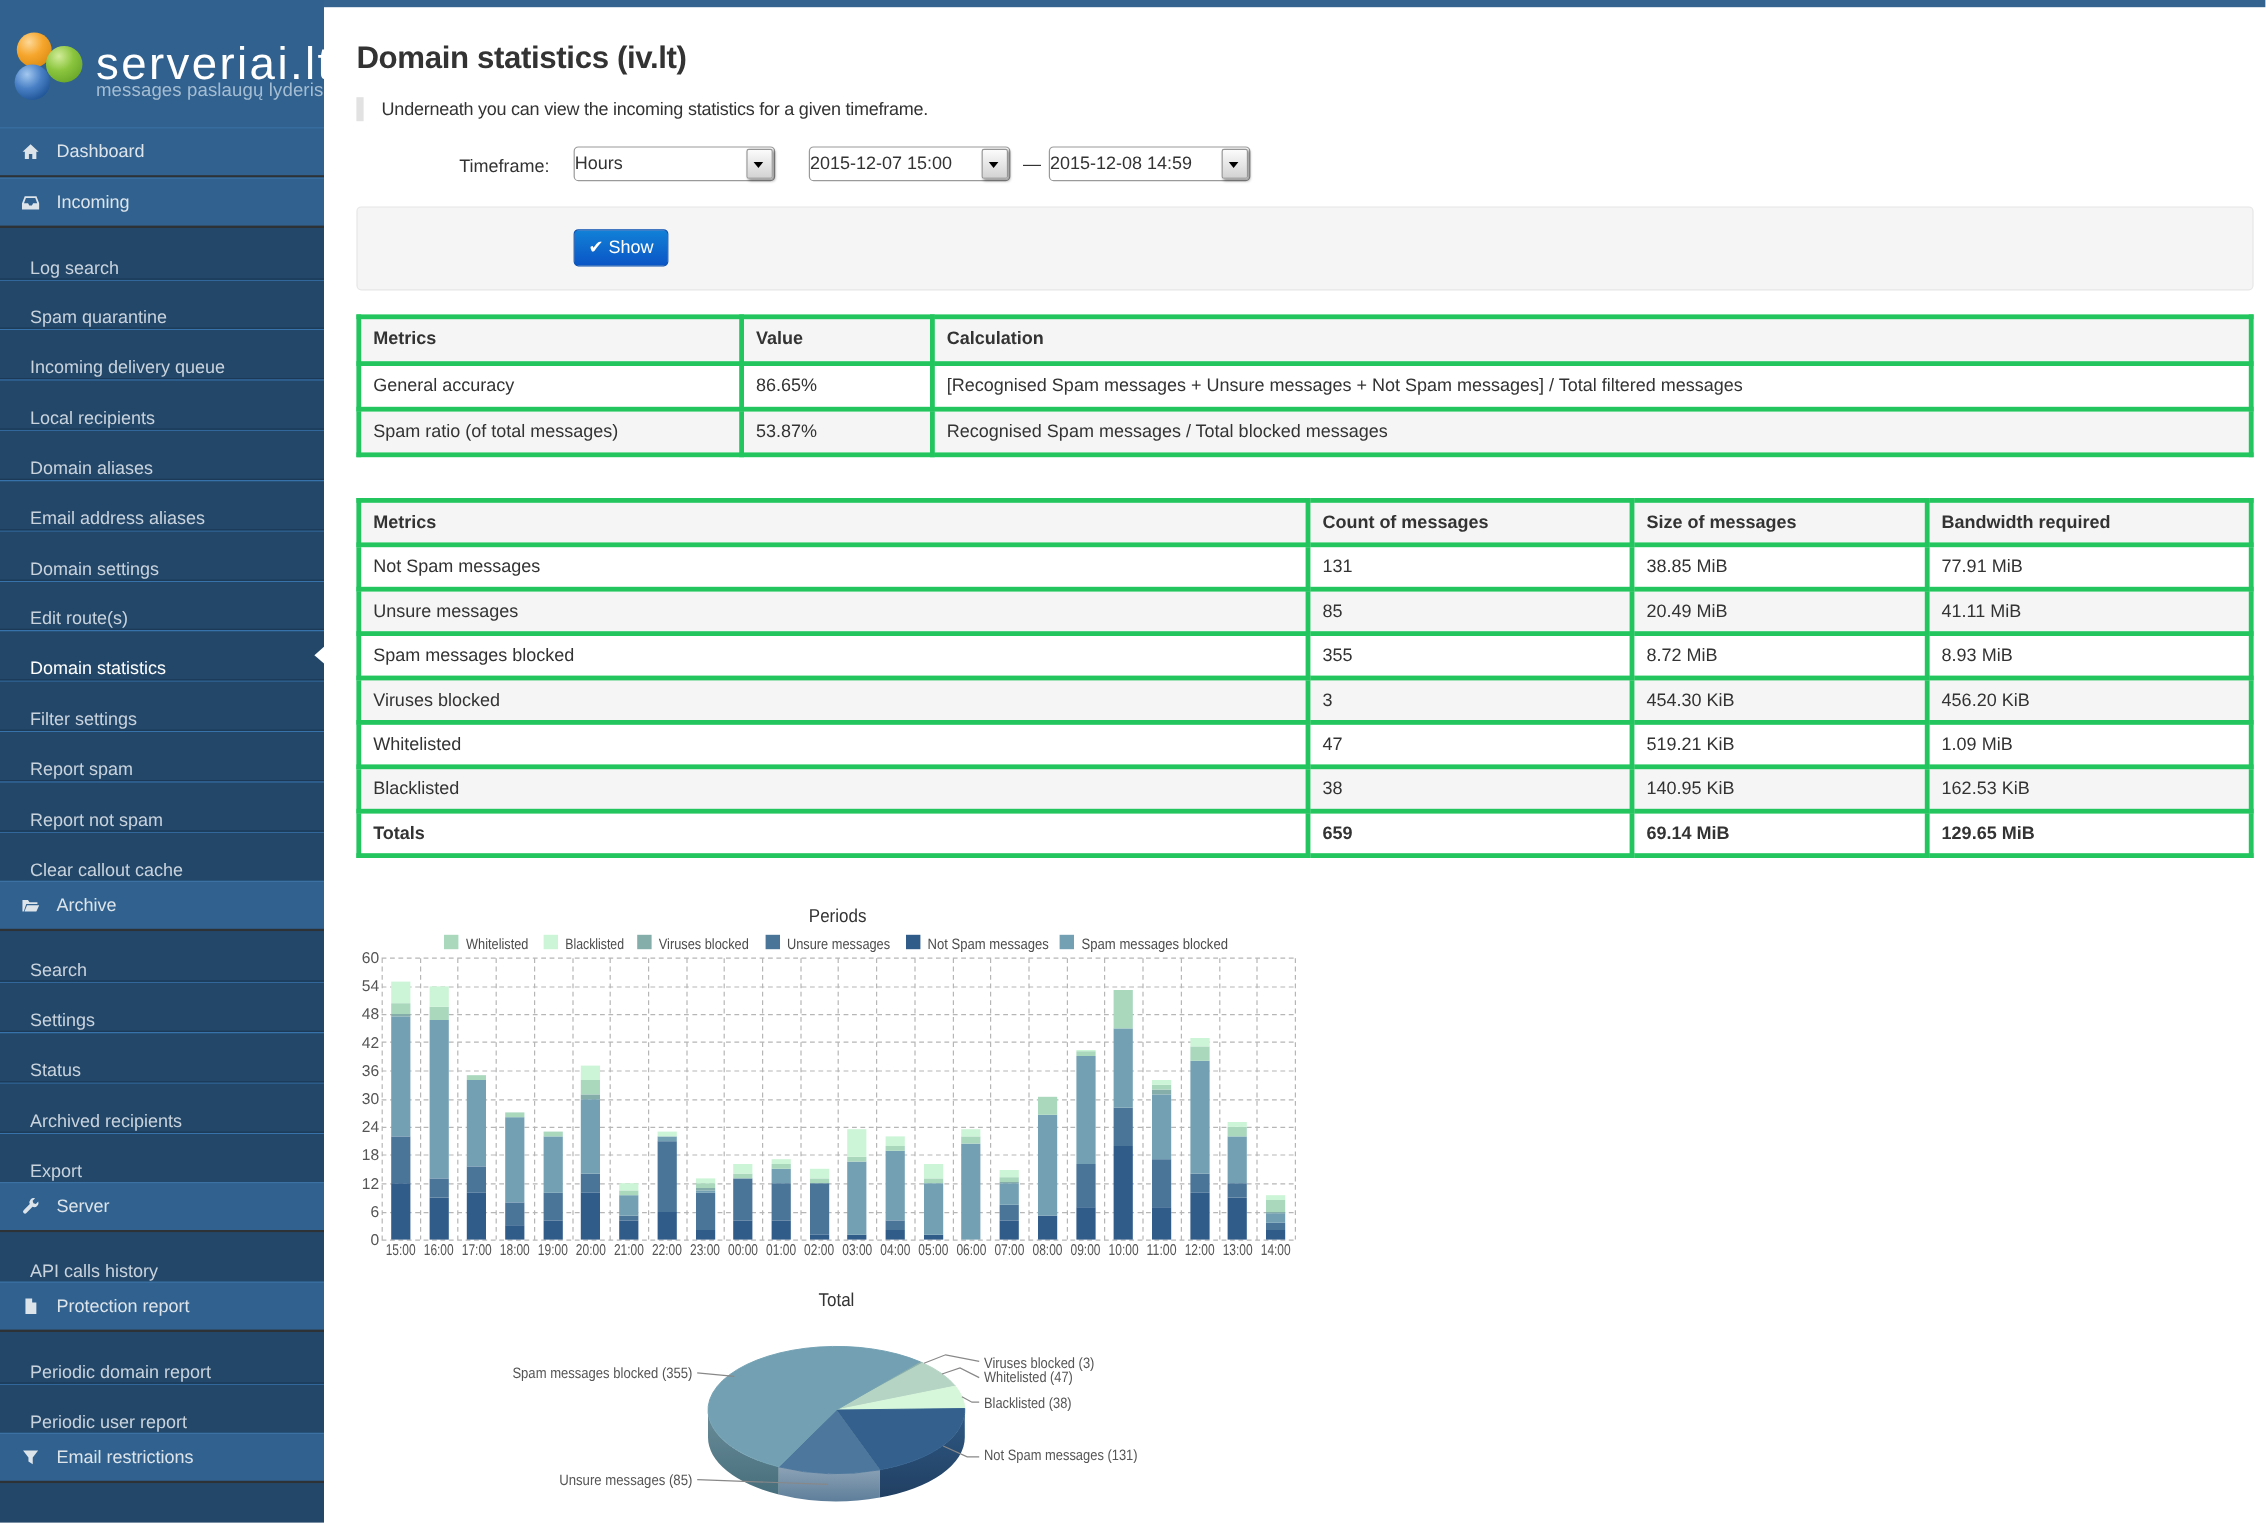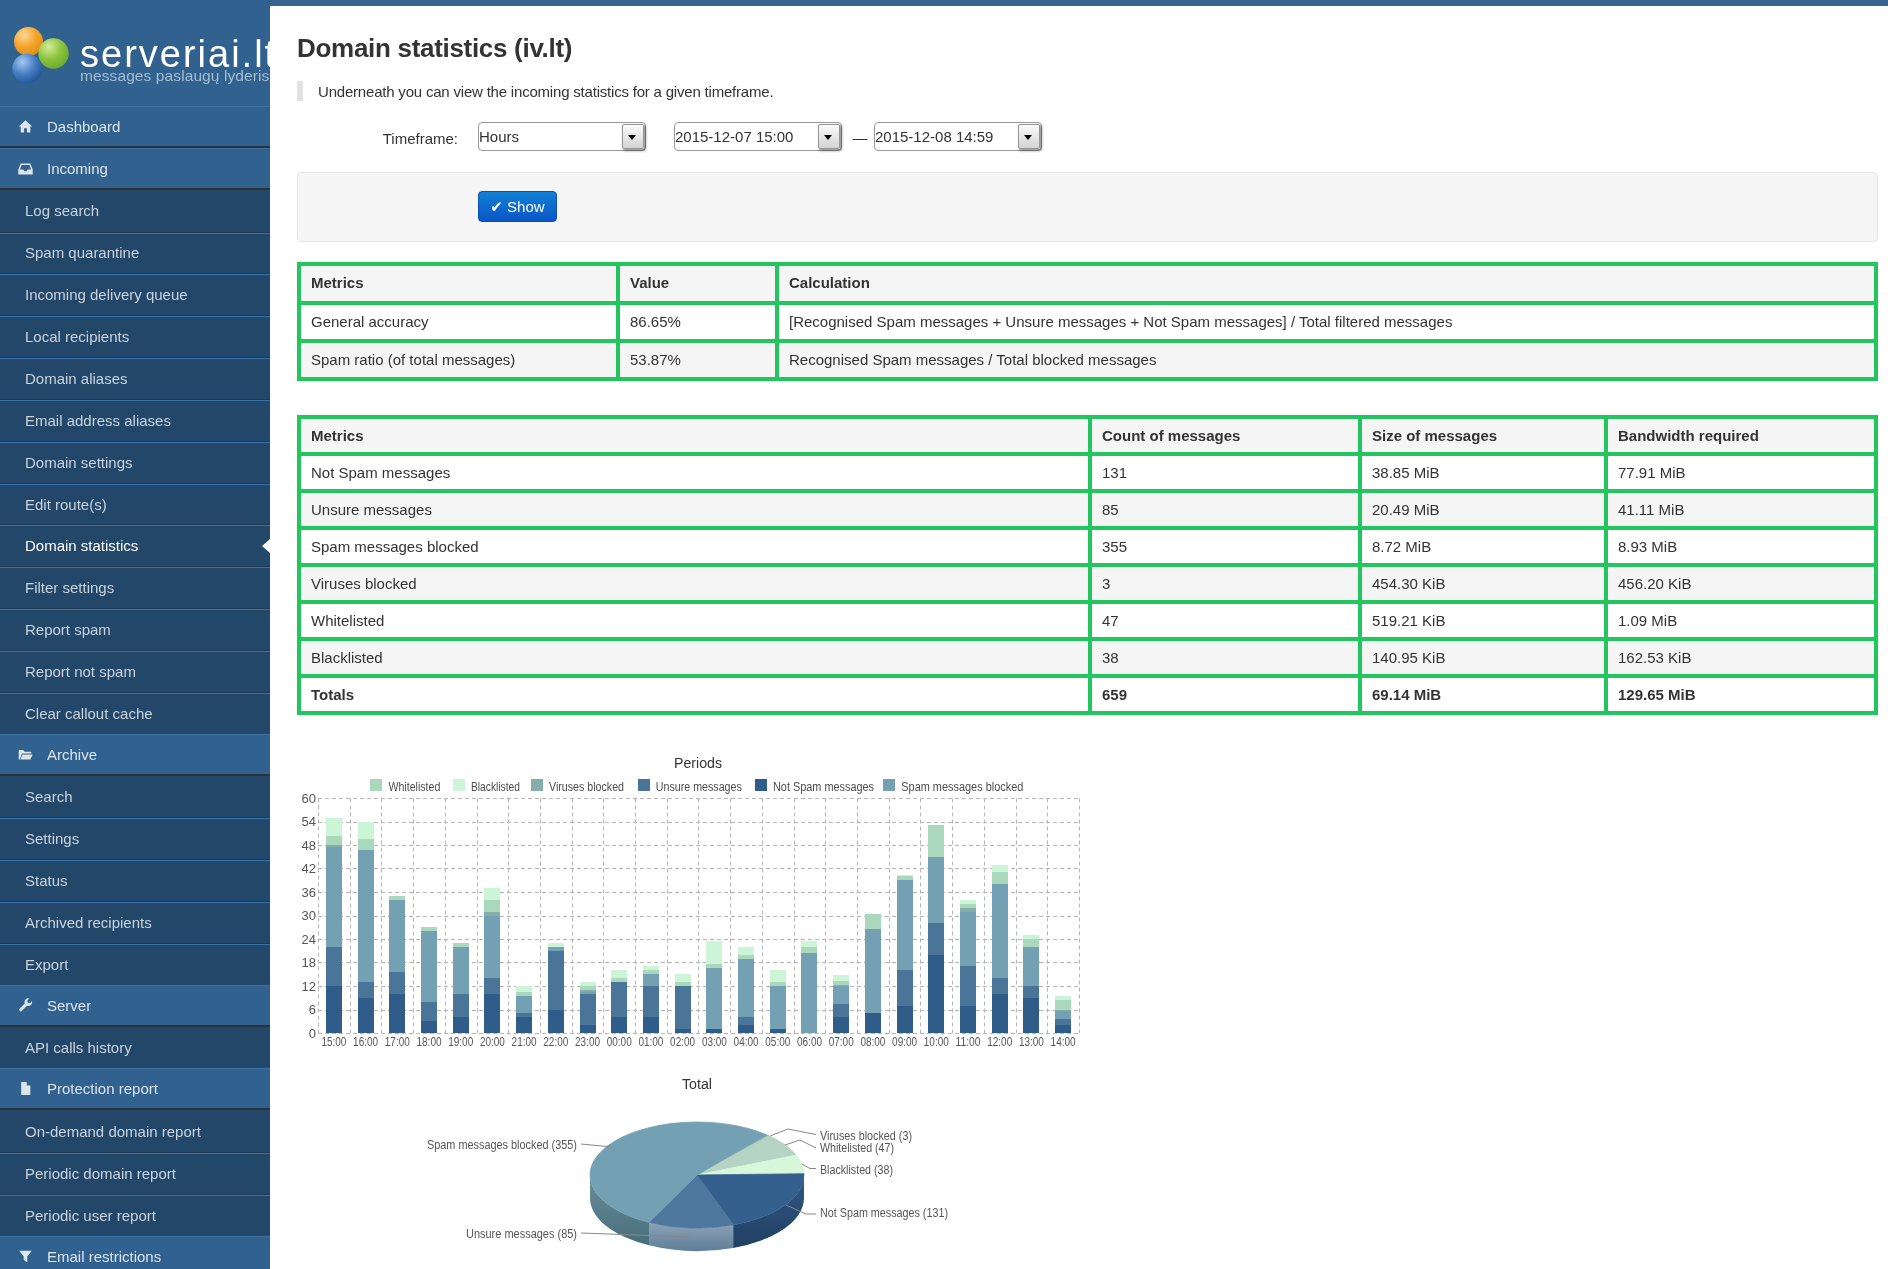--- a/index.html
+++ b/index.html
@@ -4,21 +4,21 @@
 html,body{width:1888px;height:1269px;overflow:hidden;background:#fff;
  font-family:"Liberation Sans",sans-serif;position:relative}
 .side{position:absolute;left:0;top:0;width:270px;height:1269px;background:#234769}
 .logo{position:absolute;left:0;top:0;width:270px;height:106px;background:#30618f}
 .menu{position:absolute;left:0;top:106px;width:270px}
 .hd{height:41.85px;background:#30618f;border-top:1px solid #3b72a3;border-bottom:2px solid #2d3237;
  color:#dde4ea;font-size:15px;display:flex;align-items:center;position:relative}
 .hd .mi{position:absolute;left:18px}
 .hd span{padding-left:47px}
 .it{height:41.85px;background:#234769;color:#c9d3dd;font-size:15px;
- display:flex;align-items:center;position:relative}
+ display:flex;align-items:flex-end;position:relative}
 .it+.it{border-top:1px solid #1c3a58;box-shadow:inset 0 1px 0 #3773aa}
 .it span{padding-left:25px}
 .it.act{color:#fff}
 .arr{position:absolute;right:0;top:50%;margin-top:-7px;width:0;height:0;
  border-top:7px solid transparent;border-bottom:7px solid transparent;border-right:8px solid #fff}
 .topbar{position:absolute;left:270px;top:0;width:1618px;height:6px;background:#35638f}
 h1{position:absolute;left:297px;top:33px;font-size:26px;color:#333;font-weight:bold;letter-spacing:-0.3px}
 .helpbar{position:absolute;left:297px;top:81px;width:6px;height:20px;background:#e2e2e2}
 .helptext{position:absolute;left:318px;top:83px;font-size:15px;color:#333;letter-spacing:-0.2px}
 .flabel{position:absolute;left:348px;top:130px;width:110px;text-align:right;font-size:15px;color:#333}
@@ -156,23 +156,20 @@
         <span>Server</span>
       </div>
 <div class="it">
         <span>API calls history</span>
       </div>
 <div class="hd">
         <svg class="mi" width="15" height="15" viewBox="0 0 15 15" fill="#dde4ea">
           <path d="M3.2 1 h5.6 l3.5 3.5 V14 H3.2 Z M8.8 1 v3.5 h3.5 Z" fill-rule="evenodd"></path>
         </svg>
         <span>Protection report</span>
-      </div>
-<div class="it">
-        <span>On-demand domain report</span>
       </div>
 <div class="it">
         <span>Periodic domain report</span>
       </div>
 <div class="it">
         <span>Periodic user report</span>
       </div>
 <div class="hd">
         <svg class="mi" width="15" height="15" viewBox="0 0 15 15" fill="#dde4ea">
           <path d="M1.2 1.8 h12.6 L9.3 7.6 v5.6 L5.7 11 V7.6 Z"></path>

